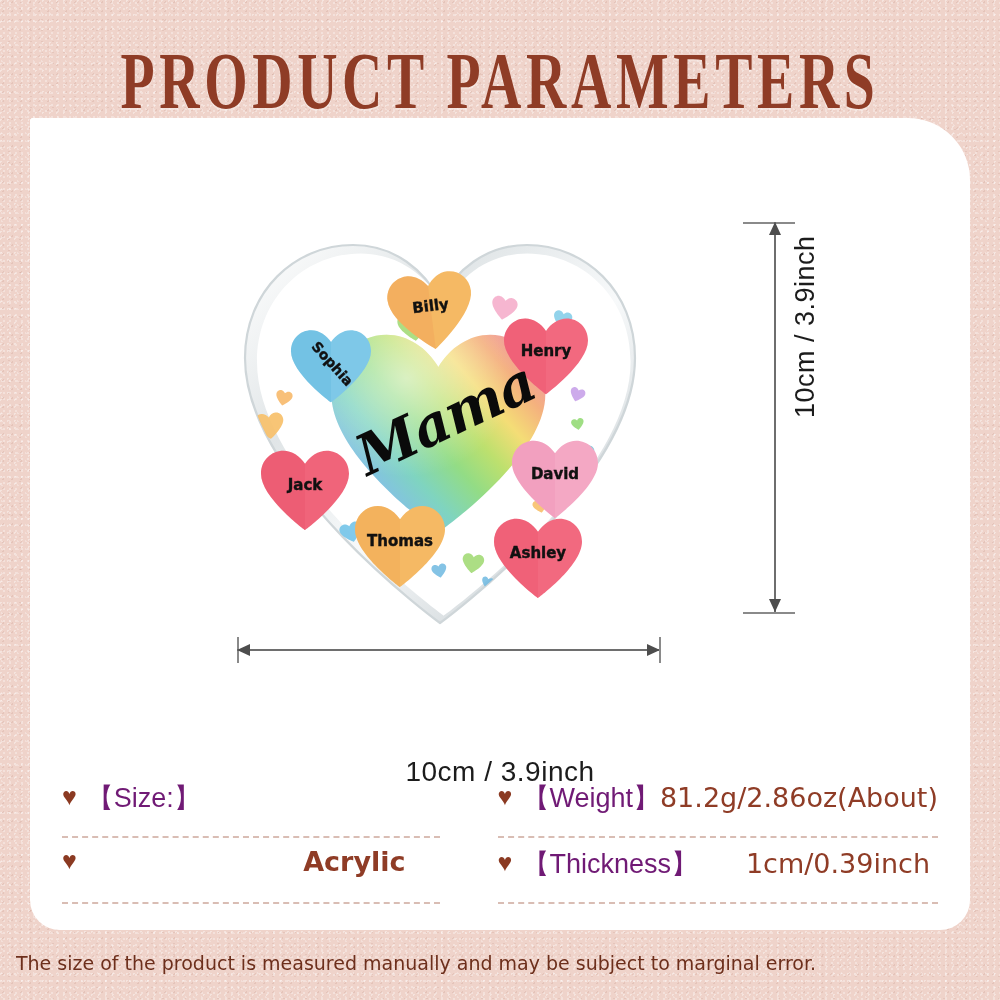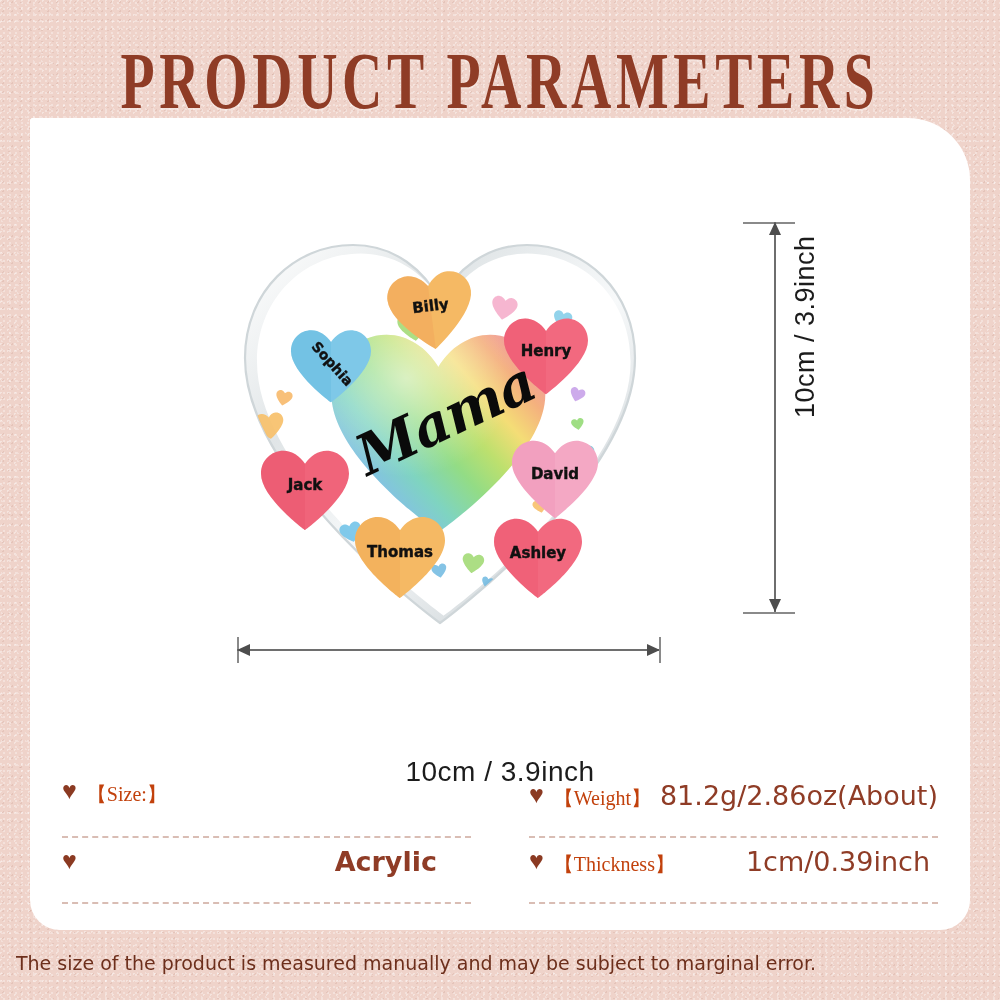--- a/index.html
+++ b/index.html
@@ -108,24 +108,24 @@
     height: 54px;
     color: #8f3c26;
   }
   .pheart {
     font-size: 25px; line-height: 1;
     color: #8b3a22;
     margin-right: 10px;
     position: relative; top: -2px;
   }
   .plabel {
-    font-size: 20px;
-    font-family: Liberation Serif, serif;
+    font-size: 27px;
+    font-family: Liberation Sans, sans-serif;
     white-space: nowrap;
-    color: #c2410c;
+    color: #701a75;
   }
   .pvalue {
     font-size: 27px;
     margin-left: auto;
     white-space: nowrap;
     color: #8f3c26;
     font-family: "DejaVu Sans", sans-serif;
   }
   .dashed {
     height: 0; border-top: 2px dashed #d9bdb4;
@@ -264,21 +264,21 @@
       </div>
 
       <div class="nheart" style="left:265px; top:300px; width:96px; height:88px;">
         <svg viewBox="0 0 32 30" style="position:absolute; inset:0; width:100%; height:100%;">
           <path d="M16,29 C16,29 1,18 1,9.8 C1,5.2 4.6,2 8.6,2 C11.5,2 14.2,3.8 16,6.4 C17.8,3.8 20.5,2 23.4,2 C27.4,2 31,5.2 31,9.8 C31,18 16,29 16,29 Z" fill="#f2697f"></path>
           <path d="M16,29 C16,29 1,18 1,9.8 C1,5.2 4.6,2 8.6,2 C11.5,2 14.2,3.8 16,6.4" fill="#ea4f69" opacity=".3"></path>
         </svg>
         <span style="font-size:15px; transform:translateY(-4px);">Ashley</span>
       </div>
 
-      <div class="nheart" style="left:125px; top:298px; width:100px; height:90px;">
+      <div class="nheart" style="left:125px; top:287px; width:100px; height:90px;">
         <svg viewBox="0 0 32 30" style="position:absolute; inset:0; width:100%; height:100%;">
           <path d="M16,29 C16,29 1,18 1,9.8 C1,5.2 4.6,2 8.6,2 C11.5,2 14.2,3.8 16,6.4 C17.8,3.8 20.5,2 23.4,2 C27.4,2 31,5.2 31,9.8 C31,18 16,29 16,29 Z" fill="#f5b964"></path>
           <path d="M16,29 C16,29 1,18 1,9.8 C1,5.2 4.6,2 8.6,2 C11.5,2 14.2,3.8 16,6.4" fill="#f0a14e" opacity=".3"></path>
         </svg>
         <span style="font-size:15px; transform:translateY(-4px);">Thomas</span>
       </div>
 
       <div class="nheart" style="left:32px; top:232px; width:96px; height:88px;">
         <svg viewBox="0 0 32 30" style="position:absolute; inset:0; width:100%; height:100%;">
           <path d="M16,29 C16,29 1,18 1,9.8 C1,5.2 4.6,2 8.6,2 C11.5,2 14.2,3.8 16,6.4 C17.8,3.8 20.5,2 23.4,2 C27.4,2 31,5.2 31,9.8 C31,18 16,29 16,29 Z" fill="#f0647a"></path>

